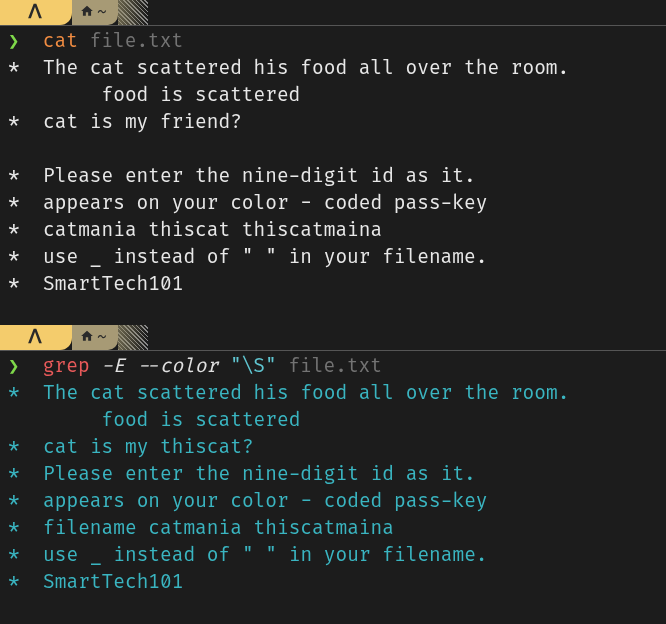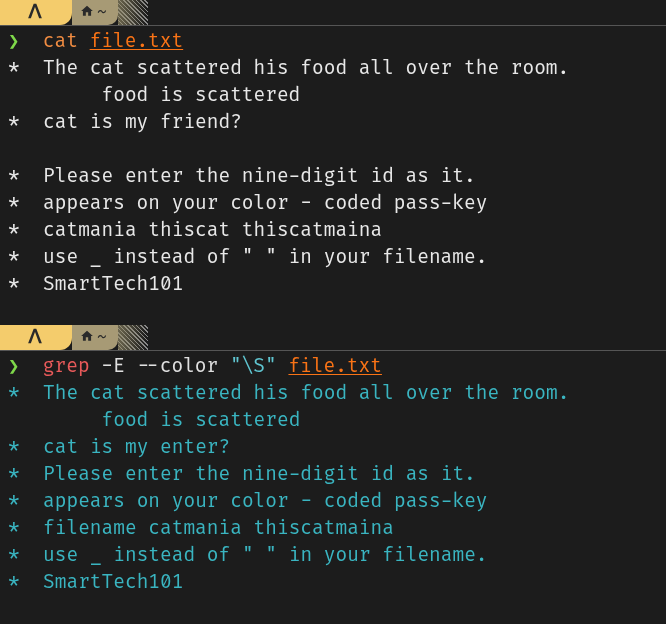--- a/index.html
+++ b/index.html
@@ -60,22 +60,22 @@
       repeating-linear-gradient(45deg, #888 0 1px, transparent 1px 3px);
   }
   .line {
     white-space: pre;
     padding-left: 8px;
   }
   .line.blank { min-height: 27px; }
   .prompt-sym { color: #7fd84a; font-weight: 700; }
   .cmd-cat { color: #f08c42; }
   .cmd-grep { color: #e85a5a; text-align: right; }
-  .arg-file { color: #f97316; text-decoration: underline; text-underline-offset: 2px; margin-top: 16px; }
-  .flag { color: #e0e0e0; }
+  .arg-file { color: #737373; text-underline-offset: 2px; margin-top: 16px; }
+  .flag { color: #e0e0e0; font-style: italic; }
   .str-arg { color: #5fc5d0; }
   .out-white { color: #e8e8e8; }
   .out-cyan { color: #3ab5c1; }
   .block { margin-top: 0; }
   .block.second { margin-top: 27px; }
   svg.home-icon { width:14px; height:14px; vertical-align:-1px; }
 </style>
 </head>
 <body>
 
@@ -116,21 +116,21 @@
               <path d="M12 3 L2 12 H5 V20 H10 V14 H14 V20 H19 V12 H22 Z"></path>
             </svg></span>
         <span class="sep">~</span>
       </div>
       <div class="tab-end"></div>
     </div>
     <div class="line"><span class="prompt-sym">❯</span><span>  </span><span class="cmd-grep">grep</span><span class="flag"> -E --color </span><span class="str-arg">"\S"</span><span> </span><span class="arg-file">file.txt</span></div>
 
     <div class="line"><span class="out-cyan">*</span><span class="out-white">  </span><span class="out-cyan">The</span><span class="out-white"> </span><span class="out-cyan">cat</span><span class="out-white"> </span><span class="out-cyan">scattered</span><span class="out-white"> </span><span class="out-cyan">his</span><span class="out-white"> </span><span class="out-cyan">food</span><span class="out-white"> </span><span class="out-cyan">all</span><span class="out-white"> </span><span class="out-cyan">over</span><span class="out-white"> </span><span class="out-cyan">the</span><span class="out-white"> </span><span class="out-cyan">room.</span></div>
     <div class="line"><span class="out-white">        </span><span class="out-cyan">food</span><span class="out-white"> </span><span class="out-cyan">is</span><span class="out-white"> </span><span class="out-cyan">scattered</span></div>
-    <div class="line"><span class="out-cyan">*</span><span class="out-white">  </span><span class="out-cyan">cat</span><span class="out-white"> </span><span class="out-cyan">is</span><span class="out-white"> </span><span class="out-cyan">my</span><span class="out-white"> </span><span class="out-cyan">enter?</span></div>
+    <div class="line"><span class="out-cyan">*</span><span class="out-white">  </span><span class="out-cyan">cat</span><span class="out-white"> </span><span class="out-cyan">is</span><span class="out-white"> </span><span class="out-cyan">my</span><span class="out-white"> </span><span class="out-cyan">thiscat?</span></div>
     <div class="line"><span class="out-cyan">*</span><span class="out-white">  </span><span class="out-cyan">Please</span><span class="out-white"> </span><span class="out-cyan">enter</span><span class="out-white"> </span><span class="out-cyan">the</span><span class="out-white"> </span><span class="out-cyan">nine-digit</span><span class="out-white"> </span><span class="out-cyan">id</span><span class="out-white"> </span><span class="out-cyan">as</span><span class="out-white"> </span><span class="out-cyan">it.</span></div>
     <div class="line"><span class="out-cyan">*</span><span class="out-white">  </span><span class="out-cyan">appears</span><span class="out-white"> </span><span class="out-cyan">on</span><span class="out-white"> </span><span class="out-cyan">your</span><span class="out-white"> </span><span class="out-cyan">color</span><span class="out-white"> </span><span class="out-cyan">-</span><span class="out-white"> </span><span class="out-cyan">coded</span><span class="out-white"> </span><span class="out-cyan">pass-key</span></div>
     <div class="line"><span class="out-cyan">*</span><span class="out-white">  </span><span class="out-cyan">filename</span><span class="out-white"> </span><span class="out-cyan">catmania</span><span class="out-white"> </span><span class="out-cyan">thiscatmaina</span></div>
     <div class="line"><span class="out-cyan">*</span><span class="out-white">  </span><span class="out-cyan">use</span><span class="out-white"> </span><span class="out-cyan">_</span><span class="out-white"> </span><span class="out-cyan">instead</span><span class="out-white"> </span><span class="out-cyan">of</span><span class="out-white"> </span><span class="out-cyan">"</span><span class="out-white"> </span><span class="out-cyan">"</span><span class="out-white"> </span><span class="out-cyan">in</span><span class="out-white"> </span><span class="out-cyan">your</span><span class="out-white"> </span><span class="out-cyan">filename.</span></div>
     <div class="line"><span class="out-cyan">*</span><span class="out-white">  </span><span class="out-cyan">SmartTech101</span></div>
   </div>
 
 </div>
 
 </body></html>

